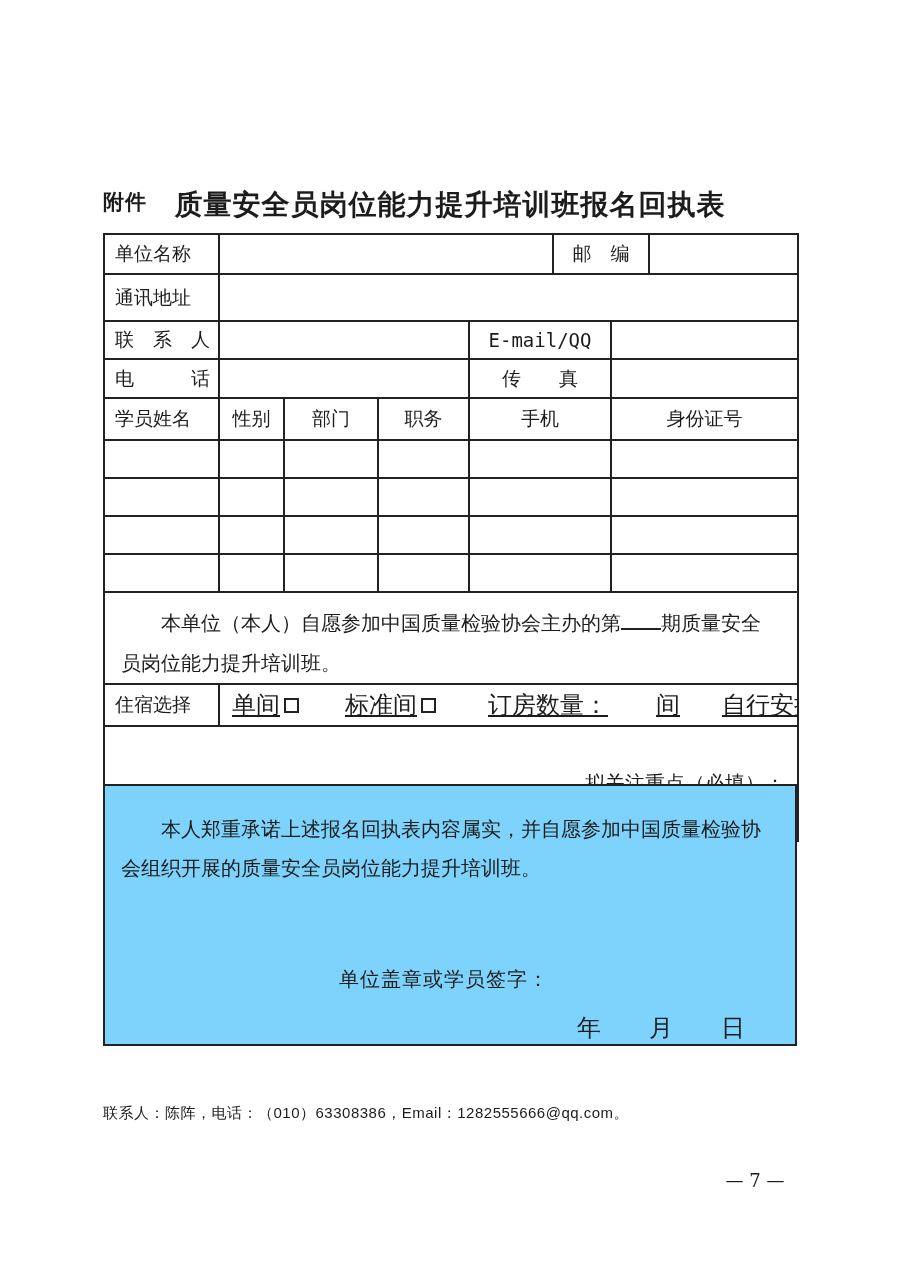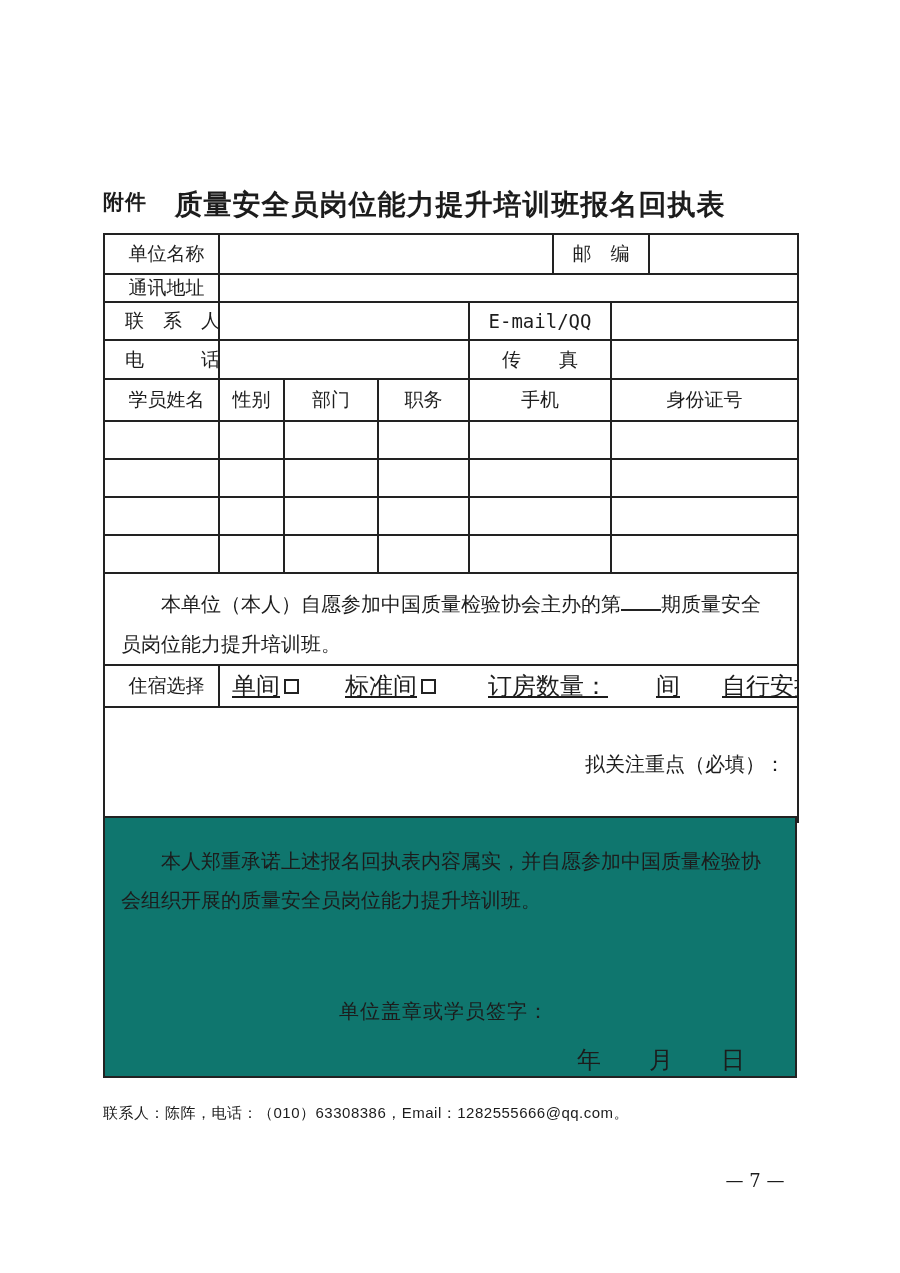--- a/index.html
+++ b/index.html
@@ -21,40 +21,40 @@
   }
 
   table.form {
     position: absolute; left: 103px; top: 233px;
     width: 694px; border-collapse: collapse; table-layout: fixed;
   }
   table.form td {
     border: 2px solid #222; font-size: 19px; vertical-align: middle;
     overflow: hidden; white-space: nowrap;
   }
-  td.lbl { padding-left: 20px; padding-right: 10px; text-align: center; }
+  td.lbl { padding-left: 10px; padding-right: 10px; text-align: left; }
   td.ctr { text-align: center; }
   td.mono { font-family: "DejaVu Sans Mono", monospace; font-size: 18px; }
   td.top-left { vertical-align: top; text-align: right; white-space: normal; }
 
   .para-cell { white-space: normal !important; vertical-align: top !important; }
   .para { padding: 10px 24px 0 16px; font-size: 20px; line-height: 40px; text-indent: 2em; text-align: left; }
   .blank-line { display: inline-block; width: 40px; height: 4px; border-bottom: 2px solid #222; }
 
   .lodging-cell { padding-left: 12px; }
   .lodging-wrap { display: flex; align-items: center; font-size: 24px; text-decoration: underline; }
   .cb { display: inline-block; width: 15px; height: 15px; border: 2px solid #222; margin-left: 4px; flex: 0 0 auto; }
   .gap-a { margin-left: 46px; } .gap-b { margin-left: 52px; } .gap-c { margin-left: 48px; } .gap-d { margin-left: 42px; }
   .lodging-item { display: flex; align-items: center; }
 
   .focus-pad { padding: 10px 12px; font-size: 20px; }
 
   .pledge-box {
-    position: absolute; left: 103px; top: 816px; width: 694px; height: 262px;
-    border: 2px solid #222; background: #0f766e;
+    position: absolute; left: 103px; top: 784px; width: 694px; height: 262px;
+    border: 2px solid #222; background: #7dd3fc;
   }
   .pledge-text { padding: 24px 18px 0 16px; font-size: 20px; line-height: 39px; text-indent: 2em; }
   .signature-line { position: absolute; left: 234px; top: 180px; font-size: 20px; letter-spacing: 1px; }
   .date-line { position: absolute; right: 50px; top: 226px; font-size: 24px; }
 
   .footer-contact { position: absolute; left: 103px; top: 1104px; font-size: 15px; letter-spacing: 0.5px; }
 
   .page-number { position: absolute; left: 690px; top: 1170px; width: 130px; text-align: center; font-size: 18px; font-family: "DejaVu Serif", serif; }
 </style>
 </head>
@@ -80,21 +80,21 @@
 
     <tbody>
         <tr>
       <td class="lbl" style="height:40px">单位名称</td>
       <td colspan="4"></td>
       <td colspan="2" class="ctr">邮　编</td>
       <td></td>
     </tr>
 
     <tr>
-      <td class="lbl" style="height:28px">通讯地址</td>
+      <td class="lbl" style="height:47px">通讯地址</td>
       <td colspan="7"></td>
     </tr>
 
     <tr>
       <td class="lbl" style="height:38px">联　系　人</td>
       <td colspan="3"></td>
       <td colspan="2" class="ctr mono">E-mail/QQ</td>
       <td colspan="2"></td>
     </tr>
 

